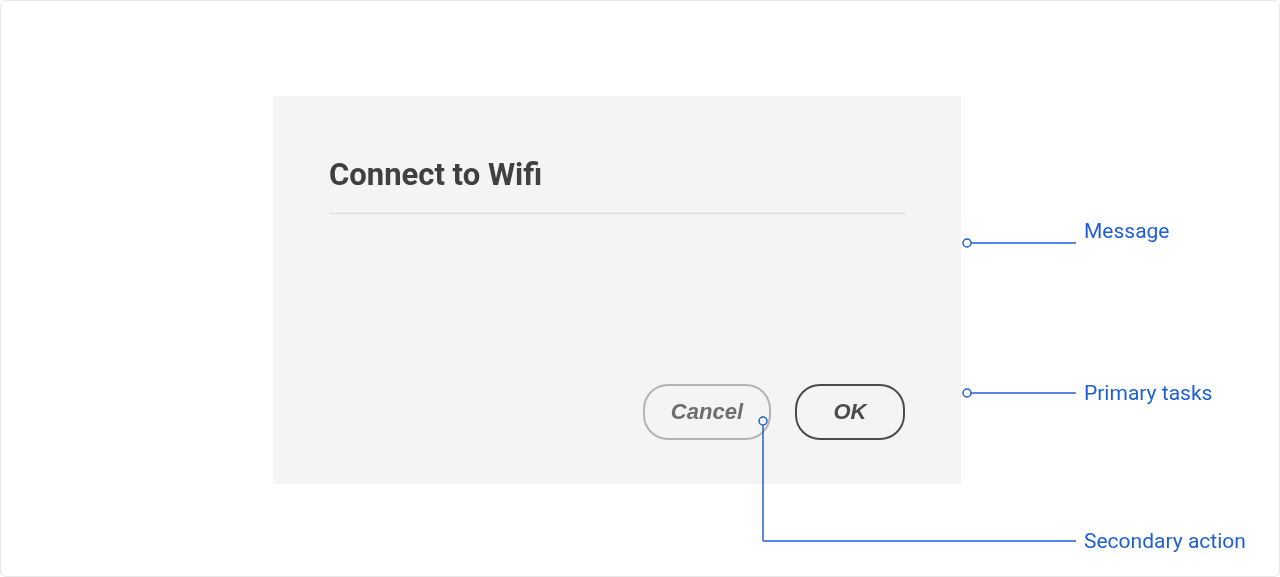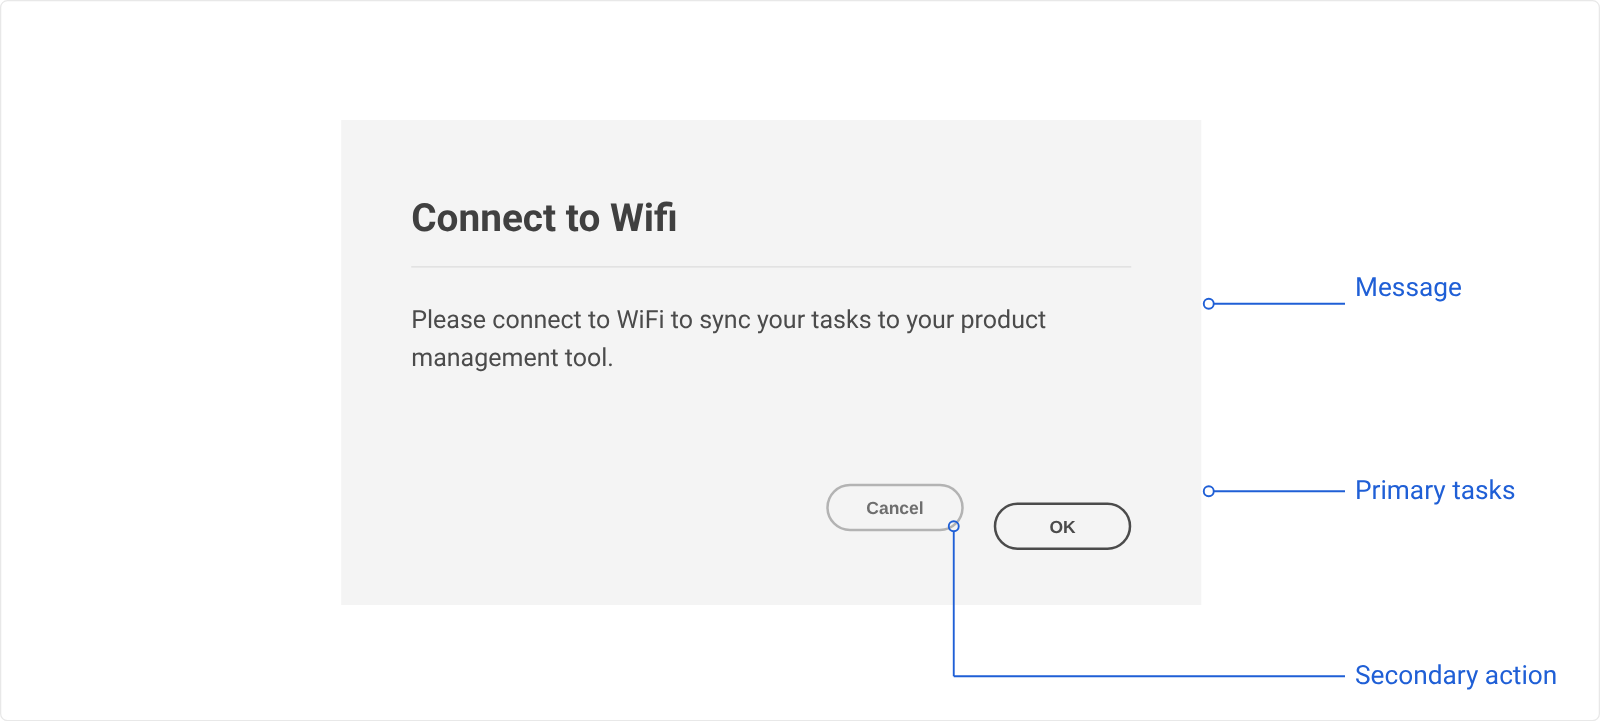--- a/index.html
+++ b/index.html
@@ -43,40 +43,40 @@
       max-width: 540px;
     }
     .button-row {
       position: absolute;
       bottom: 44px;
       right: 56px;
       display: flex;
       gap: 24px;
     }
     .btn {
-      height: 38px;
+      height: 56px;
       border-radius: 25px;
       background: transparent;
-      font-size: 14px;
+      font-size: 22px;
       font-weight: 700;
       cursor: pointer;
       display: inline-flex;
       align-items: center;
       justify-content: center;
       min-width: 110px;
       padding: 0 26px;
+      font-style: italic;
     }
     .btn-secondary {
       border: 2px solid #b3b3b3;
       color: #6e6e6e;
     }
     .btn-primary {
       border: 2px solid #4b4b4b;
       color: #4b4b4b;
-      margin-top: 15px;
     }
     .annotation {
       position: absolute;
       font-size: 21px;
       color: #1f5fd6;
       font-weight: 400;
     }
     .ann-message { left: 1083px; top: 218px; }
     .ann-primary { left: 1083px; top: 380px; }
     .ann-secondary { left: 1083px; top: 528px; }
@@ -87,21 +87,20 @@
       height: 577px;
       pointer-events: none;
     }
   </style>
 </head>
 <body>
 
 <div class="dialog">
   <div class="dialog-title">Connect to Wifi</div>
   <div class="divider"></div>
-  <div class="dialog-message">Please connect to WiFi to sync your tasks to your product management tool.</div>
   <div class="button-row">
     <button class="btn btn-secondary">Cancel</button>
     <button class="btn btn-primary">OK</button>
   </div>
 </div>
 
 <svg class="lines">
   <circle cx="966" cy="242" r="4" fill="none" stroke="#1f5fd6" stroke-width="1.5"></circle>
   <line x1="970" y1="242" x2="1075" y2="242" stroke="#1f5fd6" stroke-width="1.5"></line>
   <circle cx="966" cy="392" r="4" fill="none" stroke="#1f5fd6" stroke-width="1.5"></circle>

